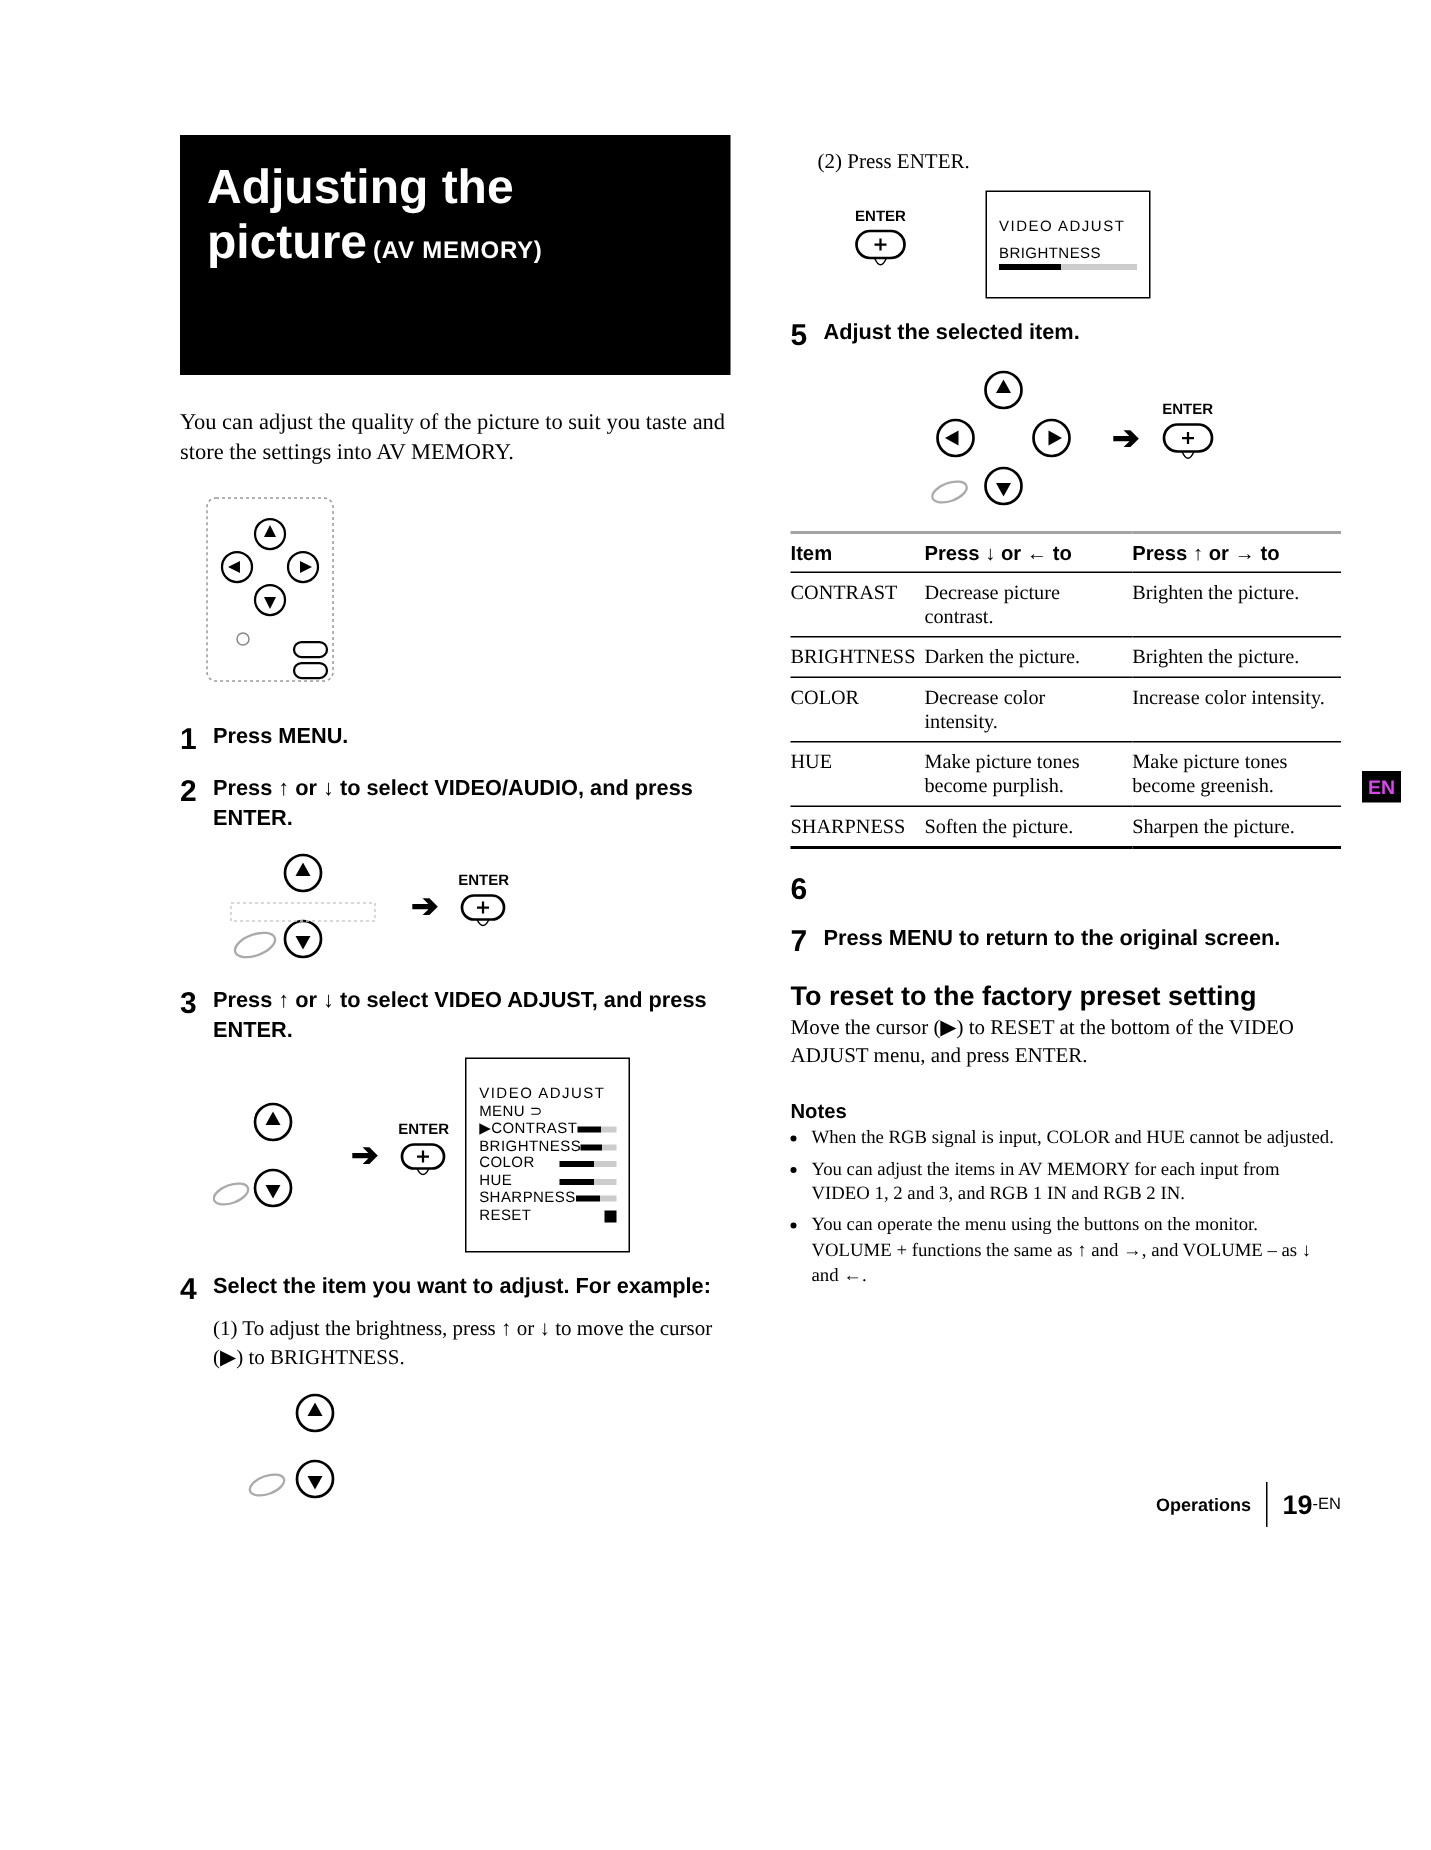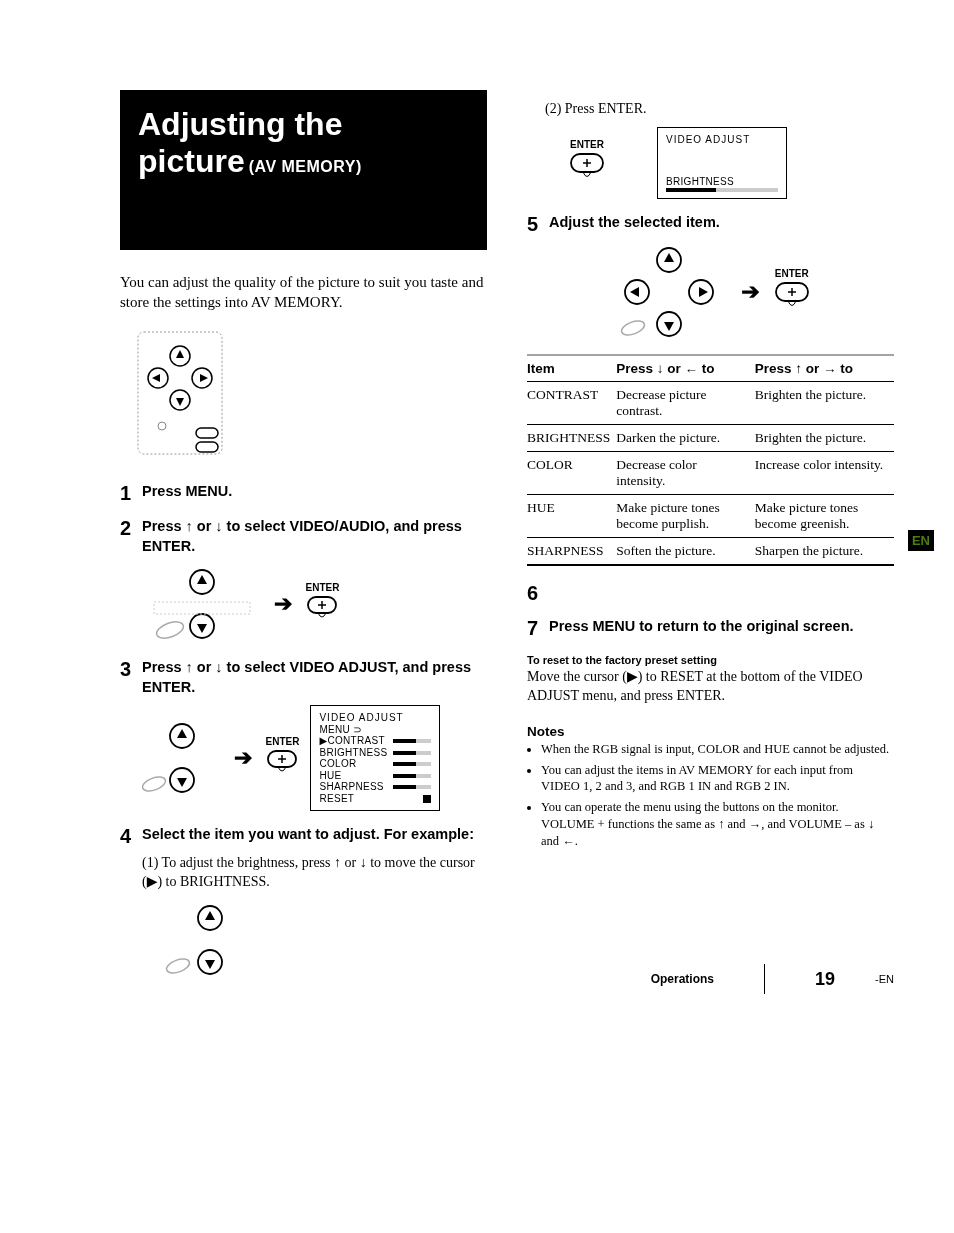--- a/index.html
+++ b/index.html
@@ -101,24 +101,24 @@
     text-align: center;
     line-height: 1;
     margin-bottom: 2px;
   }
   .enter-btn-stack {
     display: inline-flex;
     flex-direction: column;
   }
   .osd-box {
     border: 1px solid #000;
-    padding: 6px 8px;
+    padding: 18px 8px;
     font-family: Arial, Helvetica, sans-serif;
     font-size: 10px;
-    width: 130px;
+    width: 110px;
     box-sizing: border-box;
     line-height: 1.15;
     letter-spacing: 0.3px;
   }
   .osd-box .osd-title {
     letter-spacing: 1px;
   }
   .osd-box .osd-row {
     display: flex;
     justify-content: space-between;
@@ -154,58 +154,57 @@
     font-size: 13.5px;
     border-top: 2px solid #a3a3a3;
     border-bottom: 1px solid #000;
   }
   table.items tr:last-child td {
     border-bottom: 2px solid #000;
   }
   .bold-para {
     font-family: Arial, Helvetica, sans-serif;
     font-weight: bold;
-    font-size: 11px;
+    font-size: 18px;
     margin-top: 14px;
   }
   .notes-head {
     font-family: Arial, Helvetica, sans-serif;
     font-weight: bold;
     font-size: 13.5px;
     margin-top: 18px;
   }
   ul.notes {
     margin: 2px 0 0 0;
     padding-left: 14px;
     font-size: 12.5px;
     line-height: 1.35;
   }
   ul.notes li {
     margin-bottom: 4px;
   }
   .en-tab {
     position: absolute;
     right: 20px;
-    top: 530px;
+    top: 514px;
     background: #000;
-    color: #4d7c0f;
+    color: #d946ef;
     font-family: Arial, Helvetica, sans-serif;
     font-weight: bold;
     font-size: 13px;
     padding: 3px 4px;
   }
   .footer {
     position: absolute;
     right: 60px;
     bottom: 40px;
     font-family: Arial, Helvetica, sans-serif;
     font-size: 12px;
     display: flex;
     align-items: center;
-    gap: 40px;
   }
   .footer .sep {
     display: inline-block;
     border-left: 1px solid #000;
     height: 30px;
     margin: 0 10px;
     vertical-align: middle;
   }
   .footer .ops {
     font-weight: bold;

